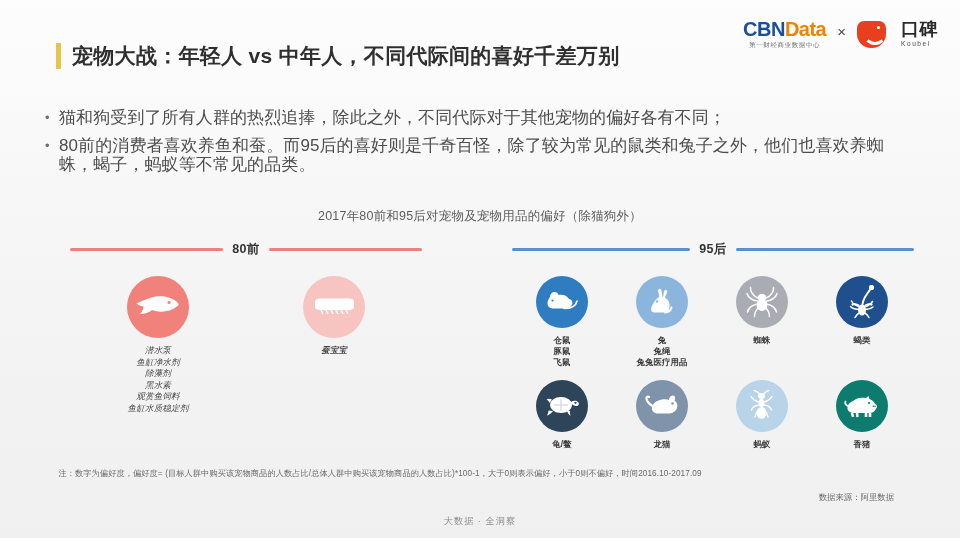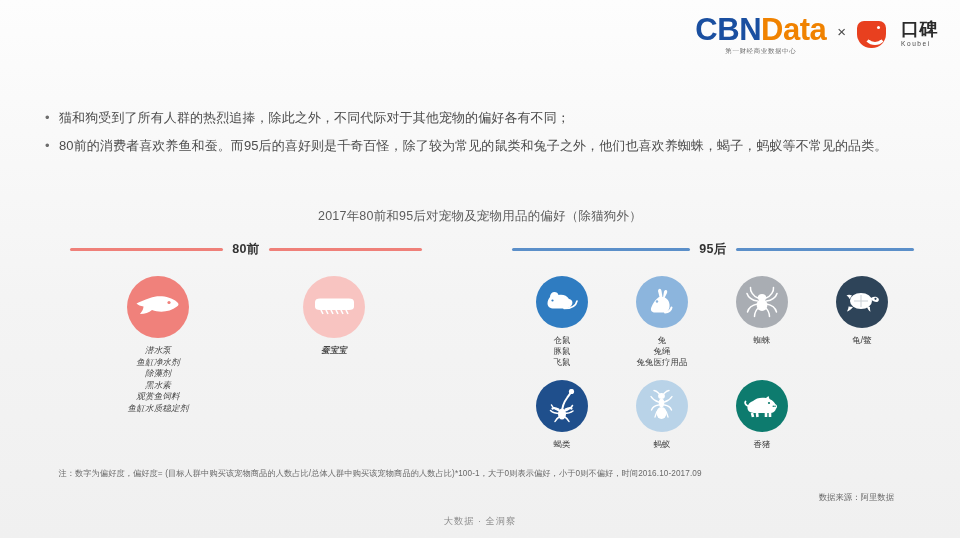--- a/index.html
+++ b/index.html
@@ -31,21 +31,21 @@
     gap: 9px;
     height: 40px;
   }
   .cbn-logo {
     display: flex;
     flex-direction: column;
     align-items: center;
     line-height: 1;
   }
   .cbn-wordmark {
-    font-size: 31px;
+    font-size: 20px;
     font-weight: bold;
     letter-spacing: -0.5px;
     font-family: "Liberation Sans", sans-serif;
   }
   .cbn-blue { color: #1a4fa0; }
   .cbn-orange { color: #f08200; }
   .cbn-sub {
     font-size: 6.5px;
     color: #6b6b6b;
     letter-spacing: 0.6px;
@@ -151,21 +151,21 @@
   .bullet-dot {
     flex: none;
     width: 14px;
     color: #6d6d6d;
     font-size: 13px;
     line-height: 19px;
     text-align: left;
     padding-left: 3px;
   }
   .bullet-text {
-    font-size: 13px;
+    font-size: 17px;
     color: #4d4d4d;
     line-height: 19px;
     letter-spacing: 0.1px;
   }
 
   
   .chart-title {
     position: absolute;
     top: 208px;
     left: 0;
@@ -240,21 +240,21 @@
   .cell-labels {
     margin-top: 7px;
     font-size: 8.6px;
     color: #464646;
     line-height: 11.6px;
     letter-spacing: 0.1px;
   }
   .panel-right .cell-labels {
     font-size: 8.4px;
     line-height: 11px;
-    font-weight: normal;
+    font-weight: bold;
     color: #3a3a3a;
   }
   .panel-left .cell-labels.bold { font-weight: bold; }
 
   
   .footnote {
     position: absolute;
     top: 468px;
     left: 0;
     width: 760px;
@@ -294,20 +294,24 @@
     <div class="cross">×</div>
     <div class="koubei-logo">
       <div class="koubei-mark"></div>
       <div class="koubei-text">
         <div class="koubei-cn">口碑</div>
         <div class="koubei-en">Koubei</div>
       </div>
     </div>
   </div>
 
+  <div class="title-row">
+    <div class="title-accent"></div>
+    <div class="title-text">宠物大战：年轻人 vs 中年人，不同代际间的喜好千差万别</div>
+  </div>
 
   <div class="bullets">
     <div class="bullet">
       <div class="bullet-dot">•</div>
       <div class="bullet-text">猫和狗受到了所有人群的热烈追捧，除此之外，不同代际对于其他宠物的偏好各有不同；</div>
     </div>
     <div class="bullet">
       <div class="bullet-dot">•</div>
       <div class="bullet-text">80前的消费者喜欢养鱼和蚕。而95后的喜好则是千奇百怪，除了较为常见的鼠类和兔子之外，他们也喜欢养蜘蛛，蝎子，蚂蚁等不常见的品类。</div>
     </div>
@@ -410,37 +414,20 @@
                 <path d="M21.5 18 C27 19 30.5 22 31.5 26"></path>
                 <path d="M14 21 C11 24 9.5 27.5 9.5 30.5"></path>
                 <path d="M20 21 C23 24 24.5 27.5 24.5 30.5"></path>
               </g>
               <ellipse cx="17" cy="11.5" rx="4.2" ry="3.6" fill="#ffffff"></ellipse>
               <ellipse cx="17" cy="19" rx="5.4" ry="6" fill="#ffffff"></ellipse>
             </svg>
           </div>
           <div class="cell-labels">
             <div>蜘蛛</div>
-          </div>
-        </div>
-
-        <div class="cell">
-          <div class="bubble" style="background:#2e4459">
-            <svg width="38" height="24" viewBox="0 0 38 24">
-              <ellipse cx="18" cy="11" rx="11" ry="8" fill="#ffffff"></ellipse>
-              <path fill="#ffffff" d="M28 8 C31 6 34 6.5 35.5 8.5 C36.5 10 35.5 12 33.5 12 C31.5 12 29.5 11 28 9.5 Z"></path>
-              <circle cx="32.5" cy="8.8" r="1.1" fill="#2e4459"></circle>
-              <path fill="#ffffff" d="M10 17 C8 19.5 6 21 4 21.5 C5 19.5 5.5 18 5.5 16.5 Z"></path>
-              <path fill="#ffffff" d="M24 17 C25 19.5 26 21 27.5 21.8 C27 19.8 26.8 18.3 27 16.8 Z"></path>
-              <path fill="#ffffff" d="M9 5.5 C7 4.5 5 4.5 3.5 5.5 C5 6.5 6 7.5 6.5 9 Z"></path>
-              <path d="M11 11 L25 11 M18 5 L18 17" stroke="#2e4459" stroke-width="1" opacity="0.25"></path>
-            </svg>
-          </div>
-          <div class="cell-labels">
-            <div>龟/鳖</div>
           </div>
         </div>
 
         <div class="cell">
           <div class="bubble" style="background:#1f4f8c">
             <svg width="30" height="34" viewBox="0 0 30 34">
               <path d="M15 24 C15 18 17 13 20 9 C22.5 5.5 24 4 24 2.5" stroke="#ffffff" stroke-width="2" fill="none" stroke-linecap="round"></path>
               <circle cx="24.5" cy="2.5" r="2.6" fill="#ffffff"></circle>
               <g stroke="#ffffff" stroke-width="1.5" fill="none" stroke-linecap="round">
                 <path d="M13 22 C9 21 6 19 4.5 16"></path>
@@ -453,20 +440,50 @@
               <ellipse cx="15" cy="25" rx="4" ry="5.5" fill="#ffffff"></ellipse>
               <path d="M11.5 20.5 C9 19 7 18.5 5.5 19.5" stroke="#ffffff" stroke-width="2.2" fill="none" stroke-linecap="round"></path>
               <path d="M18.5 20.5 C21 19 23 18.5 24.5 19.5" stroke="#ffffff" stroke-width="2.2" fill="none" stroke-linecap="round"></path>
             </svg>
           </div>
           <div class="cell-labels">
             <div>蝎类</div>
           </div>
         </div>
 
+        <div class="cell">
+          <div class="bubble" style="background:#2e4459">
+            <svg width="38" height="24" viewBox="0 0 38 24">
+              <ellipse cx="18" cy="11" rx="11" ry="8" fill="#ffffff"></ellipse>
+              <path fill="#ffffff" d="M28 8 C31 6 34 6.5 35.5 8.5 C36.5 10 35.5 12 33.5 12 C31.5 12 29.5 11 28 9.5 Z"></path>
+              <circle cx="32.5" cy="8.8" r="1.1" fill="#2e4459"></circle>
+              <path fill="#ffffff" d="M10 17 C8 19.5 6 21 4 21.5 C5 19.5 5.5 18 5.5 16.5 Z"></path>
+              <path fill="#ffffff" d="M24 17 C25 19.5 26 21 27.5 21.8 C27 19.8 26.8 18.3 27 16.8 Z"></path>
+              <path fill="#ffffff" d="M9 5.5 C7 4.5 5 4.5 3.5 5.5 C5 6.5 6 7.5 6.5 9 Z"></path>
+              <path d="M11 11 L25 11 M18 5 L18 17" stroke="#2e4459" stroke-width="1" opacity="0.25"></path>
+            </svg>
+          </div>
+          <div class="cell-labels">
+            <div>龟/鳖</div>
+          </div>
+        </div>
+
+        <div class="cell">
+          <div class="bubble" style="background:#7f93ab">
+            <svg width="38" height="24" viewBox="0 0 38 24">
+              <path fill="#ffffff" d="M26 6 C26 3 28 1.5 30 2 C31.8 2.5 32.5 4.5 31.5 6.5 C34 8 35 11 34 14 C33 17.5 29.5 19.5 25 19.5 L15 19.5 C11 19.5 8.5 17 9 13.5 C9.5 10 13 6.5 19 5.5 C21.5 5 24 5 26 6 Z"></path>
+              <circle cx="29.8" cy="3.8" r="2.3" fill="#ffffff"></circle>
+              <circle cx="29.5" cy="9.5" r="1.2" fill="#7f93ab"></circle>
+              <path d="M9.5 12 C6 10 4 7.5 3.5 5 C3 3 4.5 2 6 3" stroke="#ffffff" stroke-width="2.2" fill="none" stroke-linecap="round"></path>
+            </svg>
+          </div>
+          <div class="cell-labels">
+            <div>龙猫</div>
+          </div>
+        </div>
 
         <div class="cell">
           <div class="bubble" style="background:#b9d3e8">
             <svg width="30" height="34" viewBox="0 0 30 34">
               <g stroke="#ffffff" stroke-width="1.4" fill="none" stroke-linecap="round">
                 <path d="M12 4.5 C10 2.5 8.5 1.5 7 1.5"></path>
                 <path d="M17 4.5 C19 2.5 20.5 1.5 22 1.5"></path>
                 <path d="M11.5 13 C8 12 5.5 10 4 7.5"></path>
                 <path d="M17.5 13 C21 12 23.5 10 25 7.5"></path>
                 <path d="M11.5 16 C8 16.5 5.5 18.5 4.5 21"></path>

